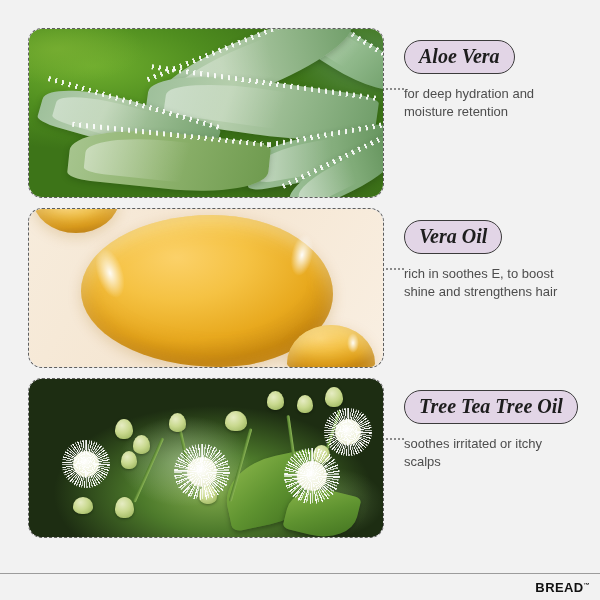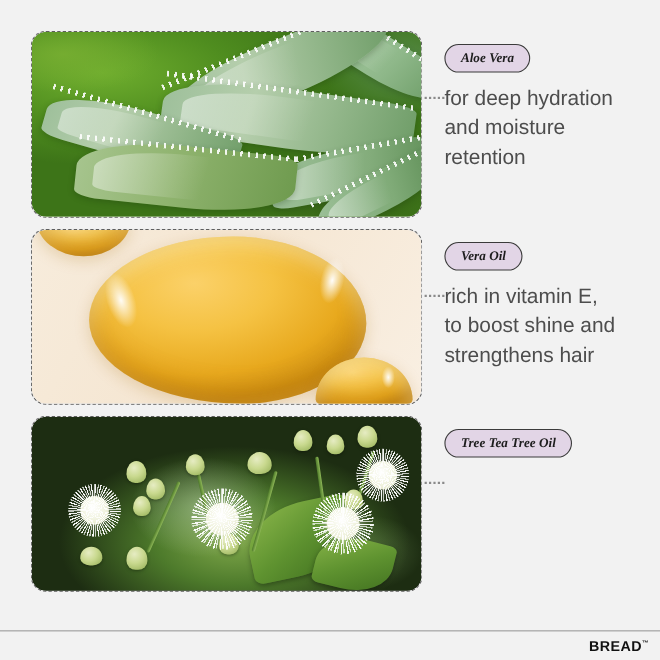--- a/index.html
+++ b/index.html
@@ -258,30 +258,30 @@
 
   .pill {
     display: inline-block;
     background: #e2d5e6;
     border: 1.4px solid #3b3b3b;
     border-radius: 999px;
     padding: 5px 14px 6px 14px;
     font-family: "Liberation Serif", serif;
     font-style: italic;
     font-weight: 700;
-    font-size: 12px;
+    font-size: 20px;
     color: #1d1d1d;
     white-space: nowrap;
     line-height: 1.05;
   }
 
   .desc {
     margin-top: 11px;
     font-family: "Liberation Sans", sans-serif;
-    font-size: 19px;
+    font-size: 13px;
     line-height: 1.42;
     color: #4d4d4d;
     width: 160px;
   }
 
   
   #footer-divider {
     position: absolute;
     left: 0;
     top: 573px;
@@ -338,21 +338,21 @@
         <div class="drop" id="drop-tl"></div>
         <div class="drop" id="drop-main"></div>
         <div class="drop" id="drop-br"></div>
       </div>
     </div>
   </div>
   <div class="connector" style="left:386px; top:268px;"></div>
 
   <div class="info" id="info-1">
     <div class="pill">Vera Oil</div>
-    <div class="desc">rich in vitamin E, to boost shine and strengthens hair</div>
+    <div class="desc">rich in soothes E, to boost shine and strengthens hair</div>
   </div>
 
   <div class="row" id="row-2">
     <div class="card" id="card-2">
       <div class="photo">
         <div class="flower-bg"></div>
         <div class="greenleaf" id="gl-1"></div>
         <div class="greenleaf" id="gl-2"></div>
         <div class="stem" id="st-1"></div>
         <div class="stem" id="st-2"></div>
@@ -375,20 +375,21 @@
         <div class="bloom" id="bl-2"></div>
         <div class="bloom" id="bl-3"></div>
         <div class="bloom" id="bl-4"></div>
       </div>
     </div>
   </div>
   <div class="connector" style="left:386px; top:438px;"></div>
 
   <div class="info" id="info-2">
     <div class="pill">Tree Tea Tree Oil</div>
+    <div class="desc">soothes irritated or itchy scalps</div>
   </div>
 
   <div id="footer-divider"></div>
   <div id="footer-logo">
     <span>BREAD</span><span class="tm">™</span>
   </div>
 
 </div>
 
 </body></html>

